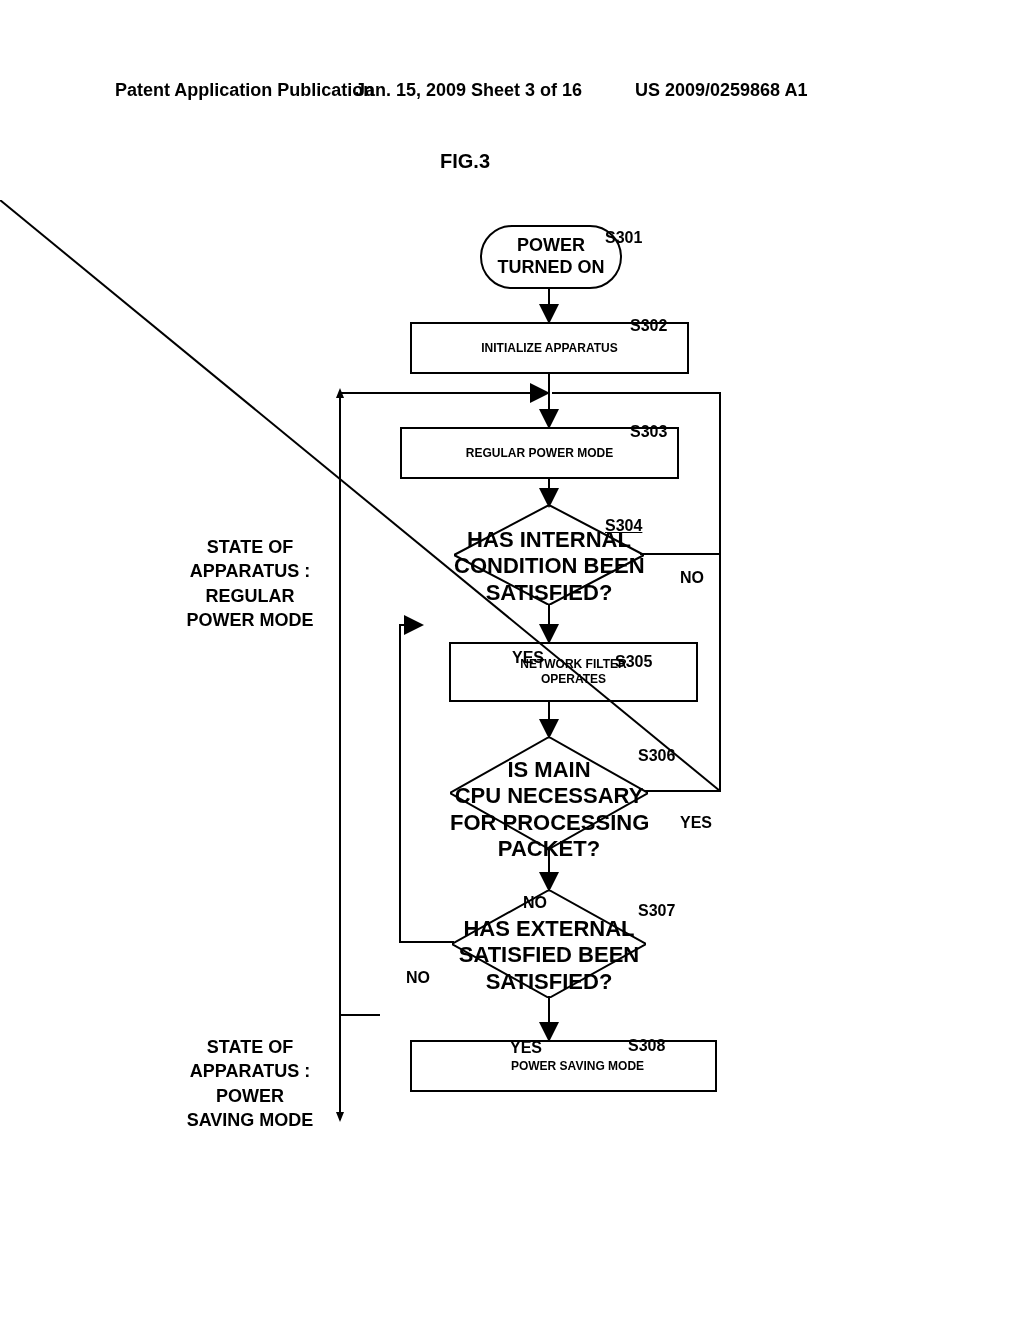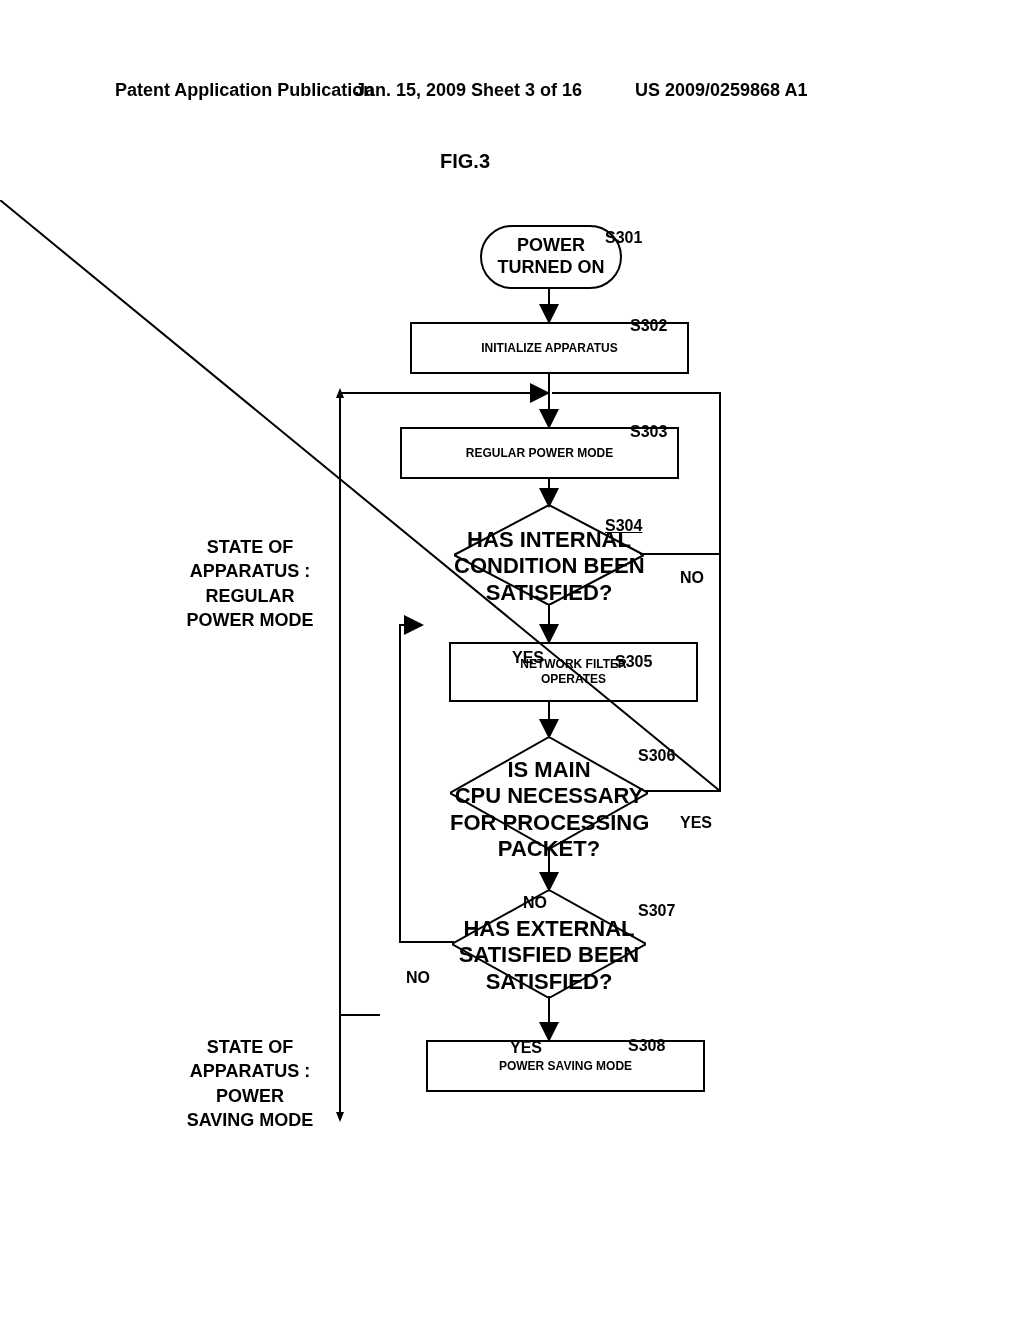--- a/index.html
+++ b/index.html
@@ -216,21 +216,21 @@
       <polygon points="97,0 194,54 97,108 0,54" fill="none" stroke="black" stroke-width="2"></polygon>
     </svg>
     <span class="diamond-label" style="left:0; top:26px; width:194px;">HAS EXTERNAL
 SATISFIED BEEN
 SATISFIED?</span>
   </div>
   <div class="step-label" style="left:638px; top:685px;">S307</div>
   <div class="branch-label" style="left:406px; top:730px;">NO</div>
   <div class="branch-label" style="left:510px; top:800px;">YES</div>
 
-  <div class="node-rect" style="left:426px; top:840px; width:275px; height:48px;">
+  <div class="node-rect" style="left:410px; top:840px; width:275px; height:48px;padding-left:28px;">
     <span>POWER SAVING MODE</span>
   </div>
   <div class="step-label" style="left:628px; top:820px;">S308</div>
 
   <div class="side-label" style="left:165px; top:335px; width:170px; white-space:pre;">STATE OF
 APPARATUS :
 REGULAR
 POWER MODE</div>
 
   <div class="side-label" style="left:165px; top:835px; width:170px; white-space:pre;">STATE OF

